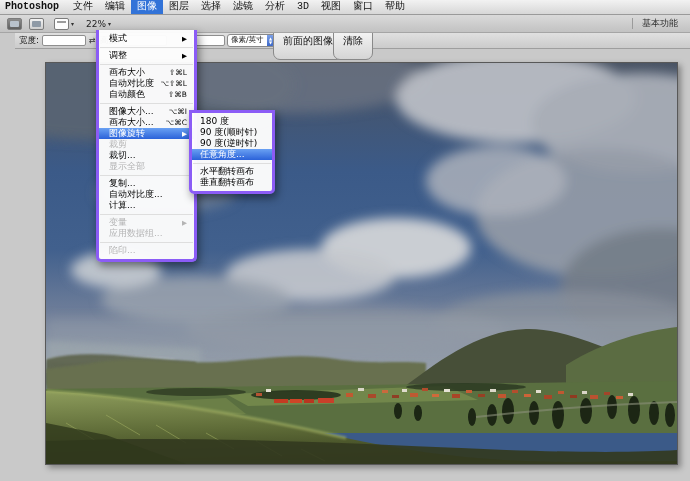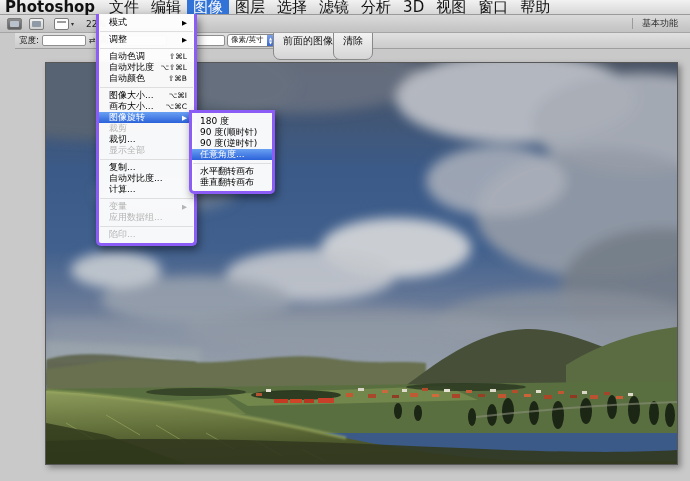--- a/index.html
+++ b/index.html
@@ -6,21 +6,21 @@
   body{
     width:690px;height:481px;overflow:hidden;position:relative;
     font-family:"DejaVu Sans","Liberation Sans",sans-serif;
     background:#c9c9c9;color:#111;
   }
   
   .menubar{
     position:absolute;top:0;left:0;right:0;height:14px;z-index:40;
     background:linear-gradient(#f2f2f2,#d7d7d7);
     border-bottom:1px solid #9a9a9a;
-    display:flex;align-items:center;font-size:15px;white-space:nowrap;
+    display:flex;align-items:center;font-size:10px;white-space:nowrap;font-family:Liberation Mono, monospace;
   }
   .mb-item{padding:0 6px;height:14px;line-height:14px}
   .mb-app{font-weight:bold;padding:0 8px 0 5px}
   .mb-hl{background:#3273d8;color:#fff}
   
   .appbar{
     position:absolute;top:15px;left:0;right:0;height:17px;z-index:30;
     background:linear-gradient(#dadada,#c2c2c2);
     border-bottom:1px solid #a5a5a5;
     display:flex;align-items:center;font-size:9px;color:#222;
@@ -52,21 +52,21 @@
   .pill{height:12px;border:1px solid #898989;border-radius:7px;background:linear-gradient(#fefefe,#d5d5d5);
         display:inline-flex;align-items:center;justify-content:center;font-size:10px;padding:12px 9px}
   
   .workarea{position:absolute;top:49px;left:0;right:0;bottom:0;background:#c9c9c9;z-index:1}
   .photo{position:absolute;left:45px;top:13px;width:631px;height:401px;border:1px solid #585858;
          box-shadow:3px 3px 6px rgba(0,0,0,.35);overflow:hidden;background:#3b5a88}
   .photo svg{display:block}
   
   .panel{position:absolute;background:rgba(253,253,253,.97);border:3px solid #8b5cf6;
          box-shadow:2px 4px 9px rgba(0,0,0,.45);z-index:60;padding:3px 0;font-size:9px;color:#000}
-  #imageMenu{left:96px;top:14px;width:95px;border-top:none;border-radius:0 0 5px 5px}
+  #imageMenu{left:96px;top:30px;width:95px;border-top:none;border-radius:0 0 5px 5px}
   #rotSub{left:189px;top:110px;width:80px;border-radius:0 0 5px 5px}
   .mrow{height:11px;display:flex;justify-content:space-between;align-items:center;
         padding:0 7px 0 10px;white-space:nowrap}
   .mrow .sc{font-size:7.5px;margin-left:5px;letter-spacing:0}
   .mrow .arrow{font-size:6.5px}
   .mrow.dis{color:#b4b4b4}
   .mrow.dis .sc,.mrow.dis .arrow{color:#b4b4b4}
   .mrow.hl{background:linear-gradient(#6aa1f3,#2b62d9);color:#fff}
   .mrow.hl .sc,.mrow.hl .arrow{color:#fff}
   .msep{height:1px;background:#dedede;margin:2.5px 1px}
@@ -269,21 +269,21 @@
       <span>模式</span>
       <span class="arrow">▶</span>
     </div>
   <div class="msep"></div>
   <div class="mrow">
       <span>调整</span>
       <span class="arrow">▶</span>
     </div>
   <div class="msep"></div>
   <div class="mrow">
-      <span>自动色调</span>
+      <span>画布大小</span>
       <span class="sc">⇧⌘L</span>
     </div>
   <div class="mrow">
       <span>自动对比度</span>
       <span class="sc">⌥⇧⌘L</span>
     </div>
   <div class="mrow">
       <span>自动颜色</span>
       <span class="sc">⇧⌘B</span>
     </div>

